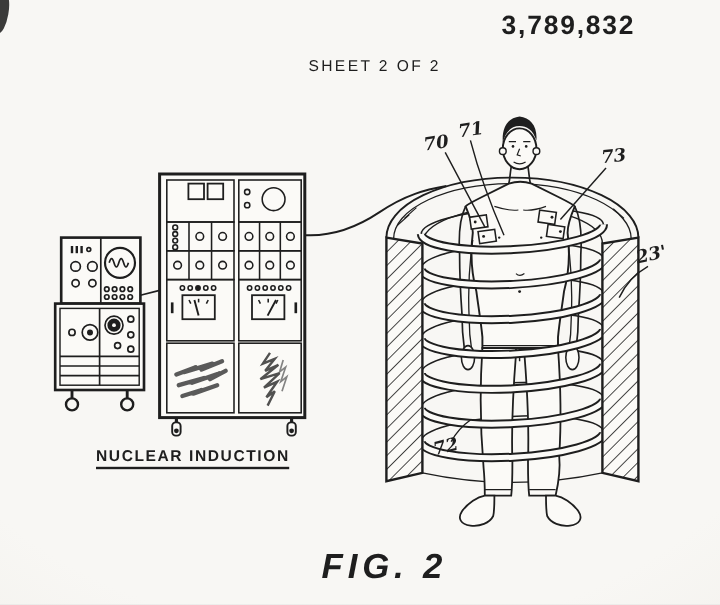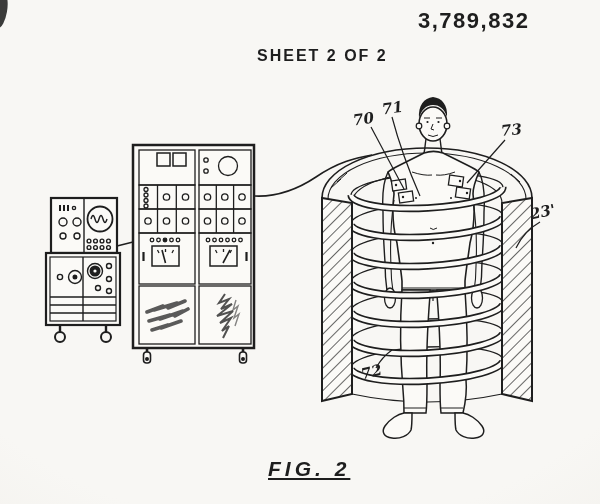--- a/index.html
+++ b/index.html
@@ -6,24 +6,24 @@
   #sheet{
     position:relative;width:600px;height:504px;overflow:hidden;
     background:radial-gradient(120% 115% at 48% 42%, #f8f7f4 55%, #f0eee9 85%, #e8e5df 100%);
     font-family:"Liberation Sans",sans-serif;color:#1e1e1e;padding-left:16px;
   }
   .corner-smudge{position:absolute;left:-4px;top:-6px;width:11px;height:34px;
     background:#262626;border-radius:50%;transform:rotate(10deg);opacity:.9;}
   svg{position:absolute;left:0;top:0;}
   .label{position:absolute;white-space:nowrap;color:#1e1e1e;}
   .patent-number{left:418px;top:8px;font-size:22px;font-weight:700;letter-spacing:1.5px;}
-  .sheet-label{left:257px;top:47px;font-size:16px;font-weight:700;letter-spacing:2px;}
+  .sheet-label{left:257px;top:47px;font-size:13px;font-weight:400;letter-spacing:2px;}
   .caption{left:80px;top:372px;font-size:13px;font-weight:700;letter-spacing:1.3px;line-height:16px;}
   .caption span{display:inline-block;border-bottom:2px solid #1e1e1e;padding-bottom:1px;}
-  .fig-label{left:268px;top:457px;font-size:21px;font-weight:700;font-style:italic;letter-spacing:4px;text-decoration:underline;}
+  .fig-label{left:268px;top:457px;font-size:29px;font-weight:700;font-style:italic;letter-spacing:4px;}
   .ref{position:absolute;font-family:"DejaVu Serif",serif;font-style:italic;font-weight:700;
        font-size:15px;color:#1e1e1e;white-space:nowrap;}
   .r70{left:353px;top:110px;transform:rotate(-8deg);}
   .r71{left:382px;top:99px;transform:rotate(-8deg);}
   .r73{left:501px;top:121px;transform:rotate(-6deg);}
   .r23{left:530px;top:203px;transform:rotate(-12deg);}
   .r72{left:361px;top:363px;transform:rotate(-14deg);}
 </style>
 </head>
 <body>
@@ -309,21 +309,21 @@
         <path d="M540,222 Q524,231 516,248"></path>
         <path d="M376,368 Q382,357 392,350"></path>
       </g>
     </g>
   </svg>
 
   <div class="label patent-number">3,789,832</div>
   <div class="label sheet-label">SHEET 2 OF 2</div>
 
   <div class="label caption">
-    <br>
+    <span>NUCLEAR INDUCTION</span><br>
   </div>
 
   <span class="ref r70">70</span>
   <span class="ref r71">71</span>
   <span class="ref r73">73</span>
   <span class="ref r23">23'</span>
   <span class="ref r72">72</span>
 
   <div class="label fig-label">FIG. 2</div>
 </div>

